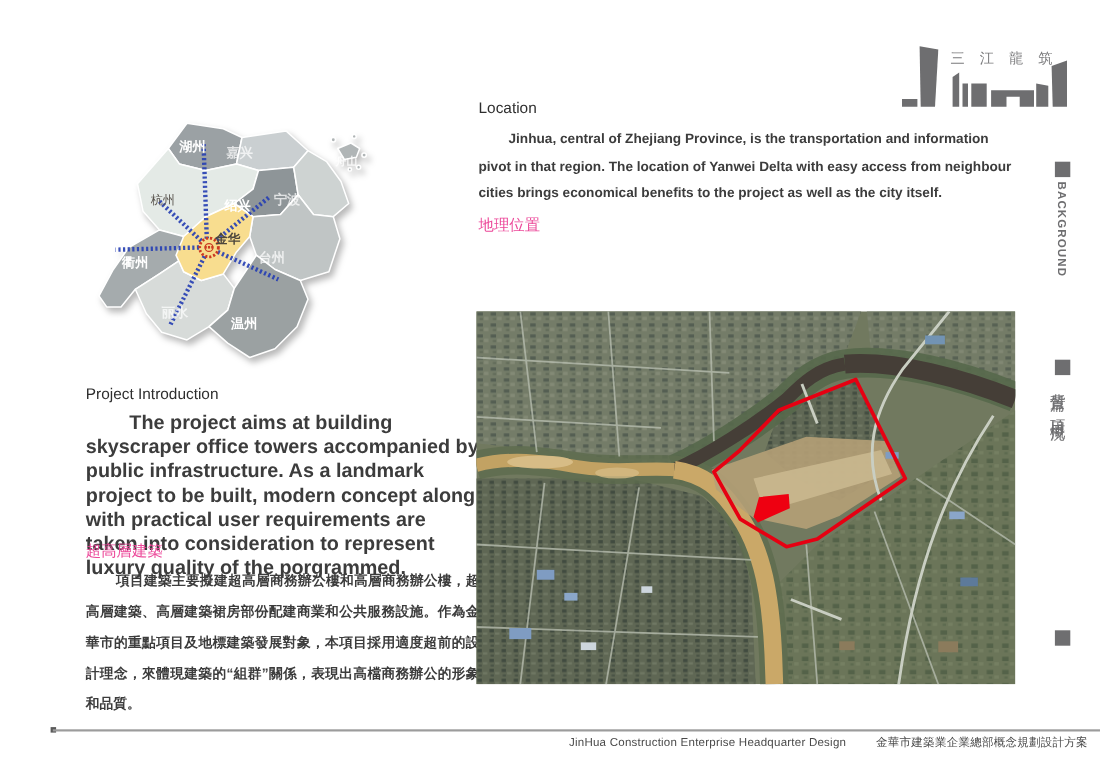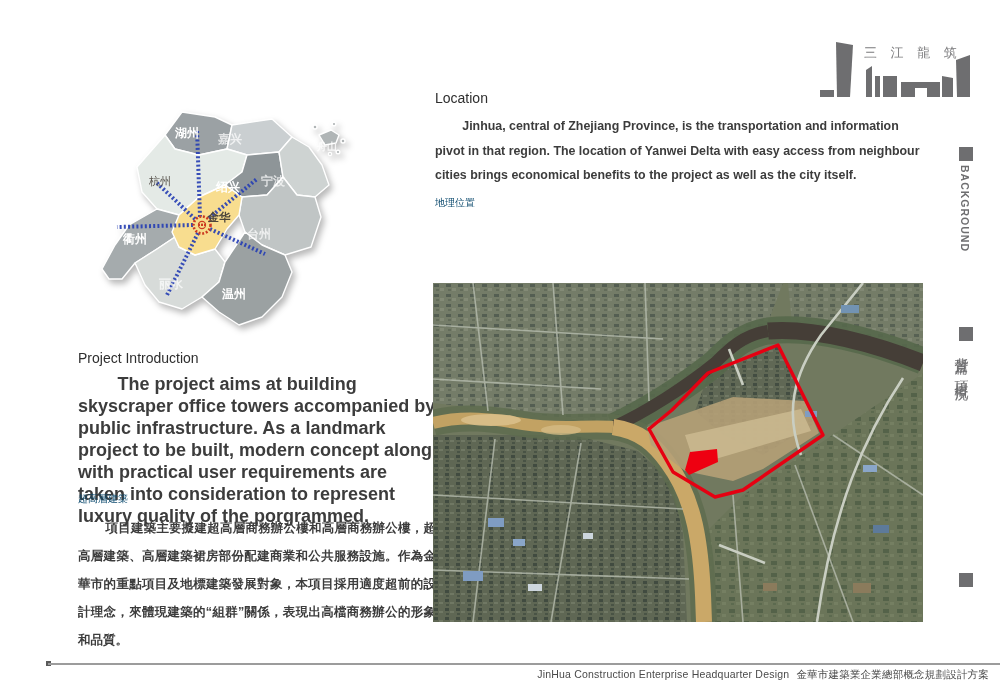--- a/index.html
+++ b/index.html
@@ -15,45 +15,45 @@
   .sq{position:absolute;left:959px;width:14px;height:14px;background:#6e6e70;}
   .side-en{position:absolute;left:953px;top:165px;height:95px;width:18px;
            writing-mode:vertical-rl;font-weight:bold;font-size:10.5px;color:#6e6e70;
            letter-spacing:1px;text-align:left;}
   .side-zh{position:absolute;left:951px;top:346px;height:170px;width:20px;
            writing-mode:vertical-rl;text-orientation:upright;font-size:14px;color:#6e6e70;
            letter-spacing:2px;}
 
   
   .h-en{position:absolute;font-size:14px;color:#2e2e2e;}
-  .h-zh{position:absolute;font-size:10px;color:#0c4a6e;}
+  .h-zh{position:absolute;font-size:14px;color:#ec4899;}
   .body-txt{position:absolute;color:#3c3c3c;font-weight:bold;}
   .loc-body{left:435px;top:114px;width:492px;font-size:12.4px;line-height:24.5px;text-indent:2.2em;}
   .geo-body{left:435px;top:220px;width:492px;font-size:12.4px;line-height:24.5px;text-indent:2.2em;text-align:justify;}
   .intro-body{left:78px;top:373px;width:358px;font-size:18px;line-height:22px;text-indent:2.2em;}
   .ov-body{left:78px;top:514px;width:358px;font-size:12.5px;line-height:28px;text-indent:2.2em;text-align:justify;}
 
   
-  .province-map{position:absolute;left:87px;top:97px;width:260px;height:250px;}
+  .province-map{position:absolute;left:75px;top:97px;width:260px;height:250px;}
   .province-map svg{filter:drop-shadow(3px 4px 3px rgba(0,0,0,.28));}
   .satellite{position:absolute;left:433px;top:283px;width:490px;height:339px;}
 
   .m-lbl{font-family:"Liberation Sans",sans-serif;font-weight:bold;font-size:12px;
          fill:#ffffff;text-anchor:middle;}
   .m-lbl.dim{opacity:.72;}
   .m-lbl.dark{fill:#55504a;font-weight:normal;font-size:11px;opacity:1;}
   .m-lbl.center{fill:#4c463c;font-weight:bold;font-size:11.5px;opacity:1;}
   .m-lbl.small{font-size:10px;opacity:.8;}
 
   
   .footer-dot{position:absolute;left:46px;top:661px;width:5px;height:5px;background:#5a5a5a;}
   .footer-line{position:absolute;left:48px;top:663px;width:952px;height:2px;background:#9c9c9c;}
   .footer-text{position:absolute;top:668px;right:37px;font-size:10.5px;color:#4a4a4a;
                letter-spacing:.2px;white-space:nowrap;}
-  .footer-text .zh{margin-left:4px;}
+  .footer-text .zh{margin-left:24px;}
 </style>
 </head>
 <body>
 
 <div class="page">
 
   <div class="logo">
     <svg width="150" height="58" viewBox="0 0 150 58">
       <g fill="#6e6e70">
         <path d="M0,50 L14,50 L14,57 L0,57 Z"></path>

